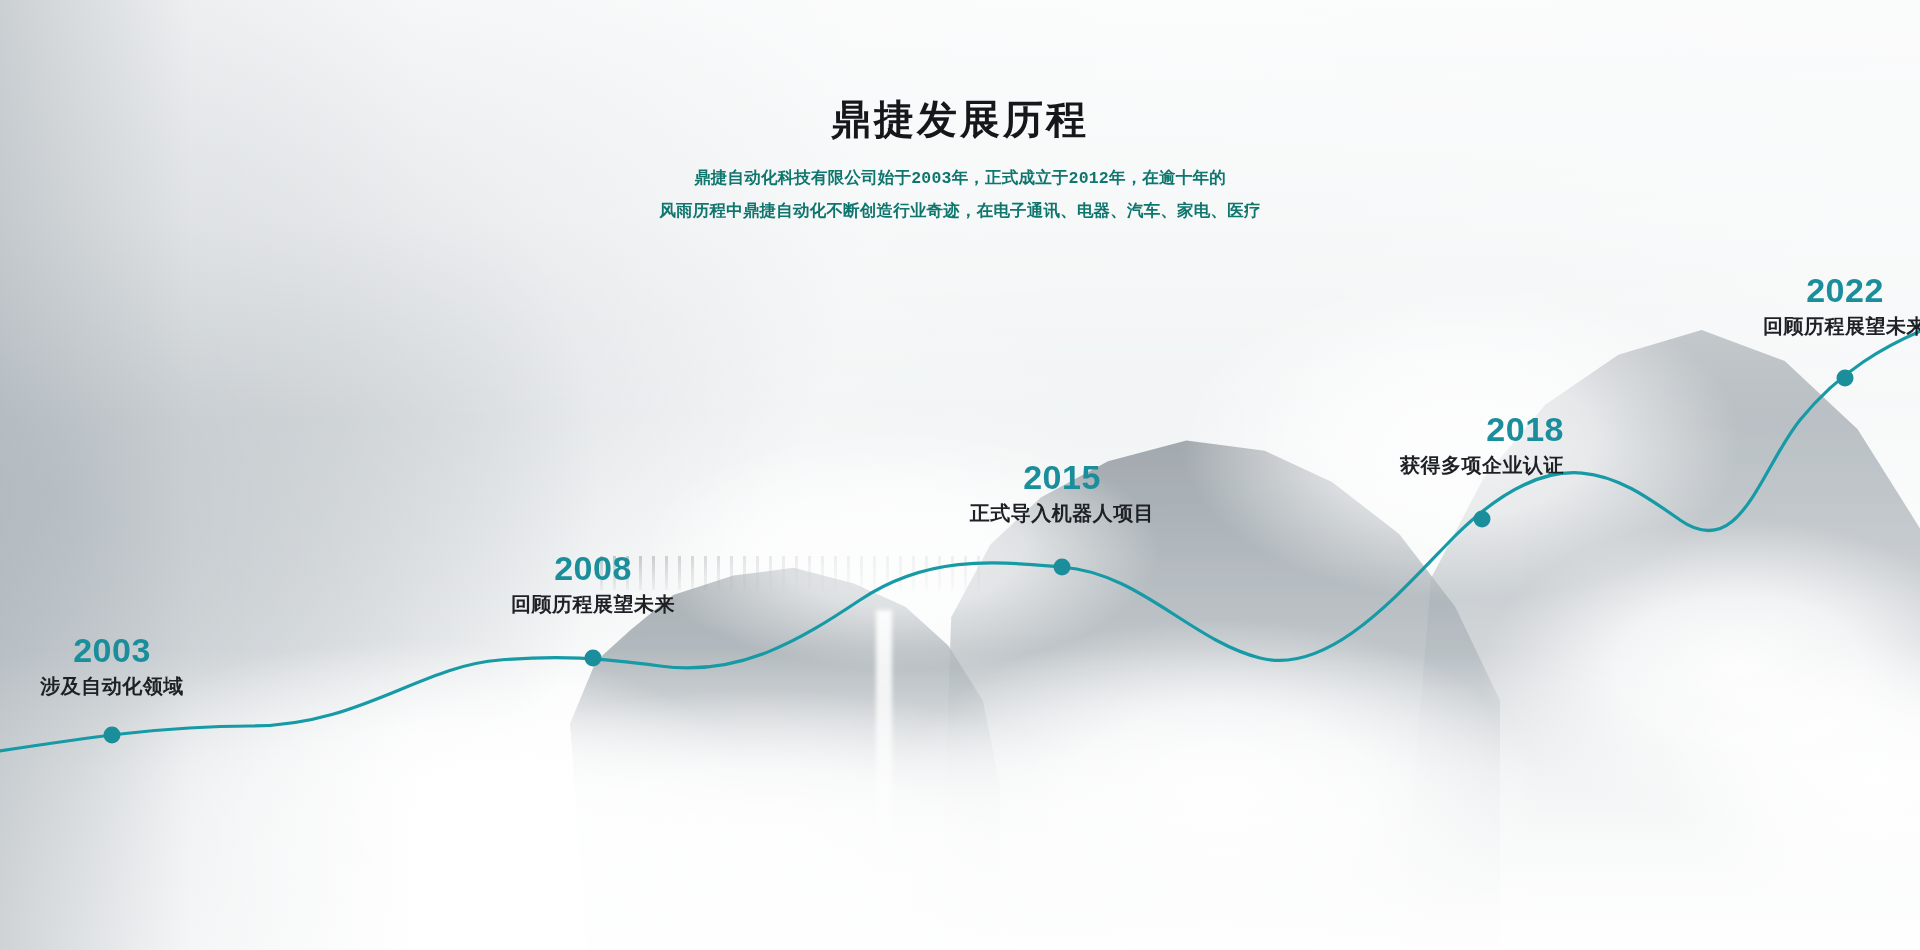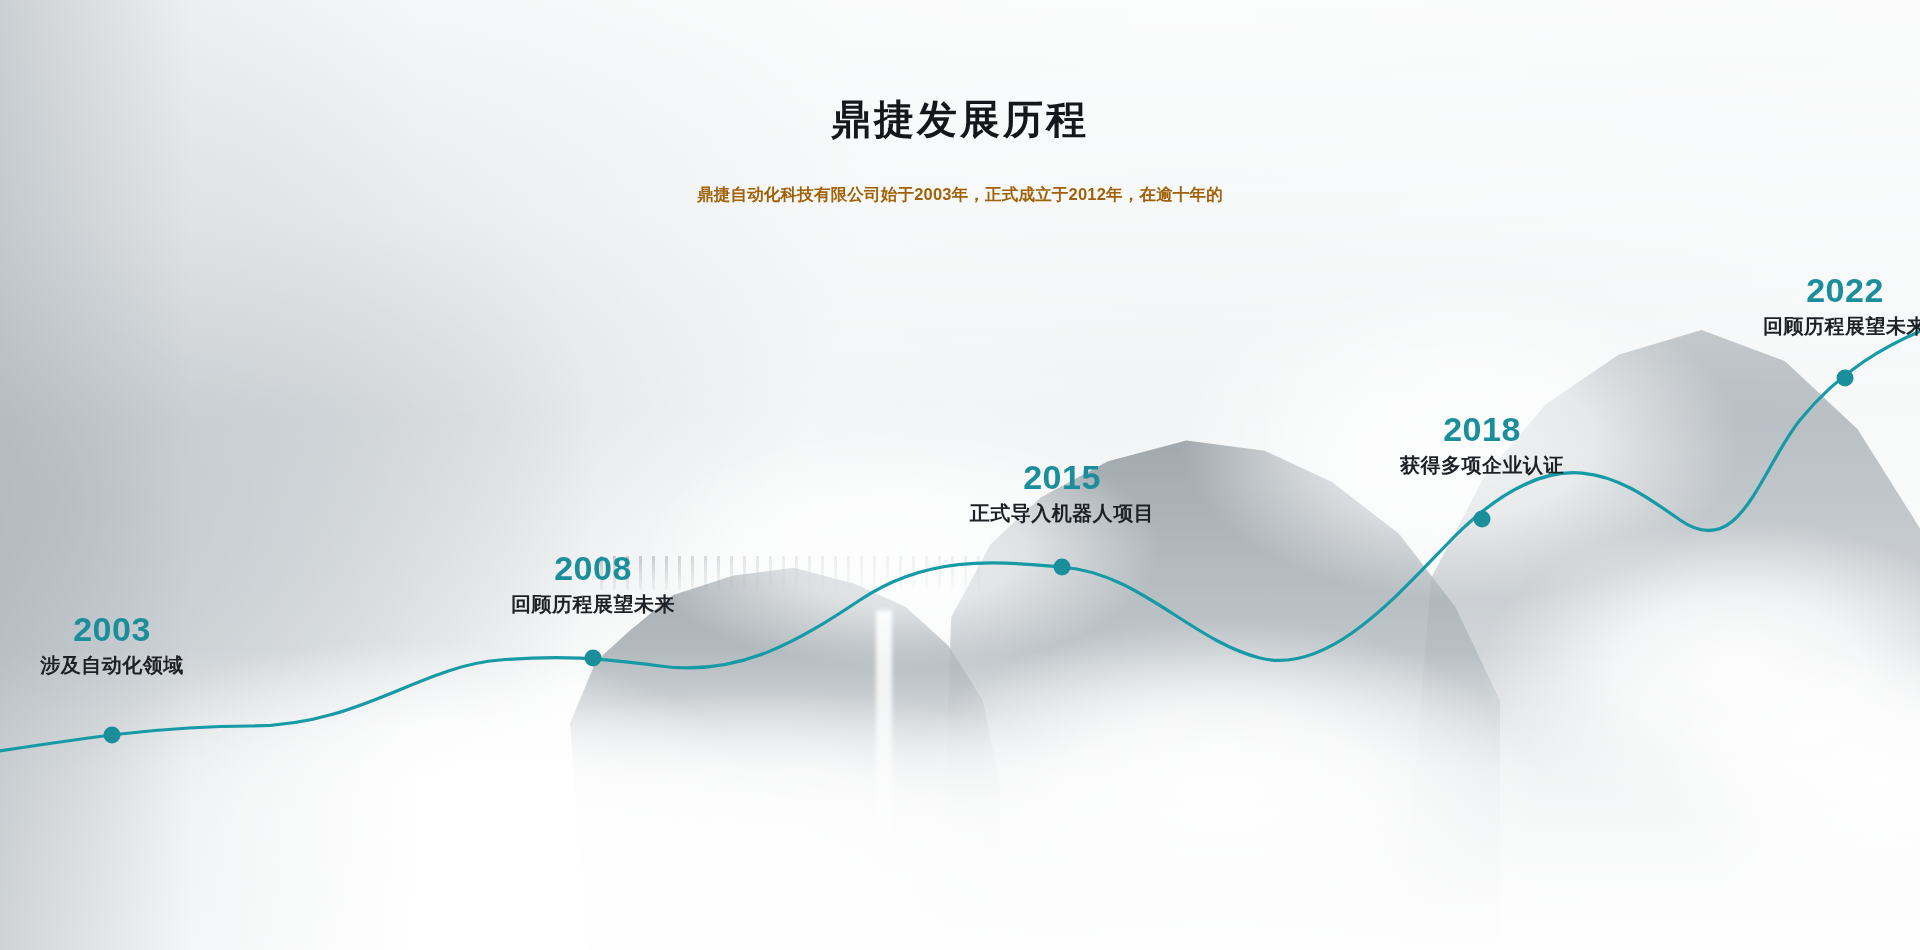--- a/index.html
+++ b/index.html
@@ -135,27 +135,28 @@
   }
   .page-title {
     margin: 0;
     font-size: 40px;
     font-weight: 700;
     letter-spacing: 3px;
     color: #15171a;
     line-height: 1.15;
   }
   .page-subtitle {
-    margin: 36px auto 0;
+    margin: 20px auto 0;
     width: 700px;
     font-size: 16.5px;
     font-weight: 600;
     line-height: 2.0;
-    color: #a16207;
+    color: #0f766e;
     letter-spacing: .2px;
+    font-family: Liberation Mono, monospace;
   }
   .page-subtitle .sub-line { display: block; white-space: nowrap; }
 
   
   .timeline-svg {
     position: absolute;
     left: 0;
     top: 0;
     width: 1920px;
     height: 950px;
@@ -205,20 +206,21 @@
     <div class="fog fog-g"></div>
     <div class="fog-base"></div>
     <div class="fog-top"></div>
     <div class="vignette-left"></div>
   </div>
 
   <div class="header">
     <h1 class="page-title">鼎捷发展历程</h1>
     <div class="page-subtitle">
       <span class="sub-line">鼎捷自动化科技有限公司始于2003年，正式成立于2012年，在逾十年的</span>
+      <span class="sub-line">风雨历程中鼎捷自动化不断创造行业奇迹，在电子通讯、电器、汽车、家电、医疗</span>
     </div>
   </div>
 
   <svg class="timeline-svg" viewBox="0 0 1920 950">
     <path id="timeline-path" d="M -40 757
              C 60 742, 150 726, 250 726
              C 360 726, 420 666, 500 660
              C 560 655, 600 658, 660 666
              C 740 677, 800 640, 860 600
              C 930 553, 1000 562, 1062 567
@@ -230,33 +232,33 @@
     <g id="timeline-dots">
         <circle cx="112" cy="735" r="8.5" fill="#1b8e9c"></circle>
         <circle cx="593" cy="658" r="8.5" fill="#1b8e9c"></circle>
         <circle cx="1062" cy="567" r="8.5" fill="#1b8e9c"></circle>
         <circle cx="1482" cy="519" r="8.5" fill="#1b8e9c"></circle>
         <circle cx="1845" cy="378" r="8.5" fill="#1b8e9c"></circle>
       </g>
   </svg>
 
   <div id="milestone-layer">
-      <div class="milestone" style="left: 112px; top: 612px;">
+      <div class="milestone" style="left: 112px; top: 633px;">
         <div class="milestone-year">2003</div>
         <div class="milestone-label">涉及自动化领域</div>
       </div>
       <div class="milestone" style="left: 593px; top: 551px;">
         <div class="milestone-year">2008</div>
         <div class="milestone-label">回顾历程展望未来</div>
       </div>
       <div class="milestone" style="left: 1062px; top: 460px;">
         <div class="milestone-year">2015</div>
         <div class="milestone-label">正式导入机器人项目</div>
       </div>
-      <div class="milestone" style="left: 1482px; top: 412px;">
+      <div class="milestone" style="left: 1482px; top: 412px; text-align: right;">
         <div class="milestone-year">2018</div>
         <div class="milestone-label">获得多项企业认证</div>
       </div>
       <div class="milestone" style="left: 1845px; top: 273px;">
         <div class="milestone-year">2022</div>
         <div class="milestone-label">回顾历程展望未来</div>
       </div>
     </div>
 
 </div>

